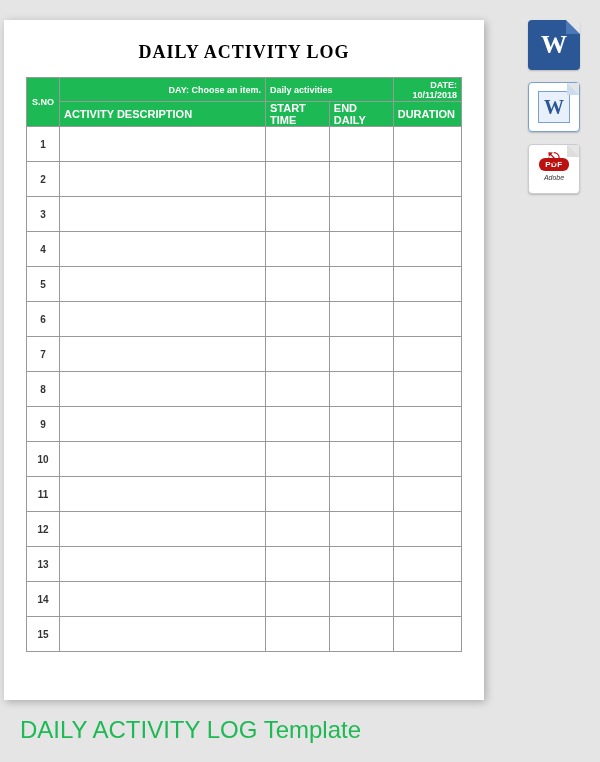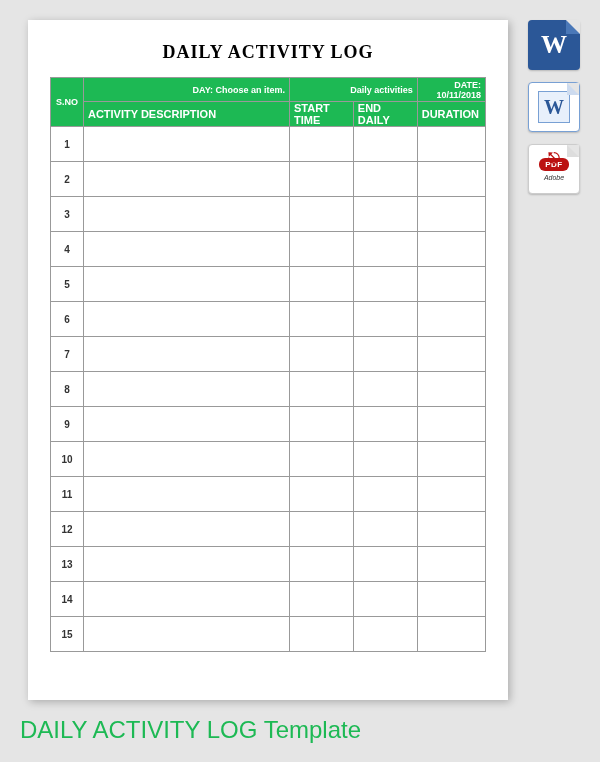--- a/index.html
+++ b/index.html
@@ -6,21 +6,21 @@
   body {
     background: #e5e5e5;
     font-family: Arial, sans-serif;
     width: 600px;
     height: 762px;
     position: relative;
     overflow: hidden;
   }
   .page {
     position: absolute;
-    left: 28px;
+    left: 4px;
     top: 20px;
     width: 480px;
     height: 680px;
     background: #fff;
     box-shadow: 2px 2px 8px rgba(0,0,0,0.25);
     padding: 22px 22px 10px 22px;
   }
   .title {
     text-align: center;
     font-size: 18px;
@@ -128,21 +128,21 @@
 <body>
 
 <div class="page">
   <div class="title">DAILY ACTIVITY LOG</div>
 
   <table>
     <thead>
       <tr class="hdr">
         <td rowspan="2" class="sno-cell">S.NO</td>
         <td style="text-align:right;">DAY:  Choose an item.</td>
-        <td colspan="2" style="text-align:right;">Daily activities</td>
+        <td colspan="2" style="text-align:left;">Daily activities</td>
         <td style="text-align:right;">DATE: 10/11/2018</td>
       </tr>
       <tr class="hdr2">
         <th class="col-desc">ACTIVITY DESCRIPTION</th>
         <th class="col-st">START TIME</th>
         <th class="col-et">END DAILY</th>
         <th class="col-du">DURATION</th>
       </tr>
     </thead>
     <tbody>

